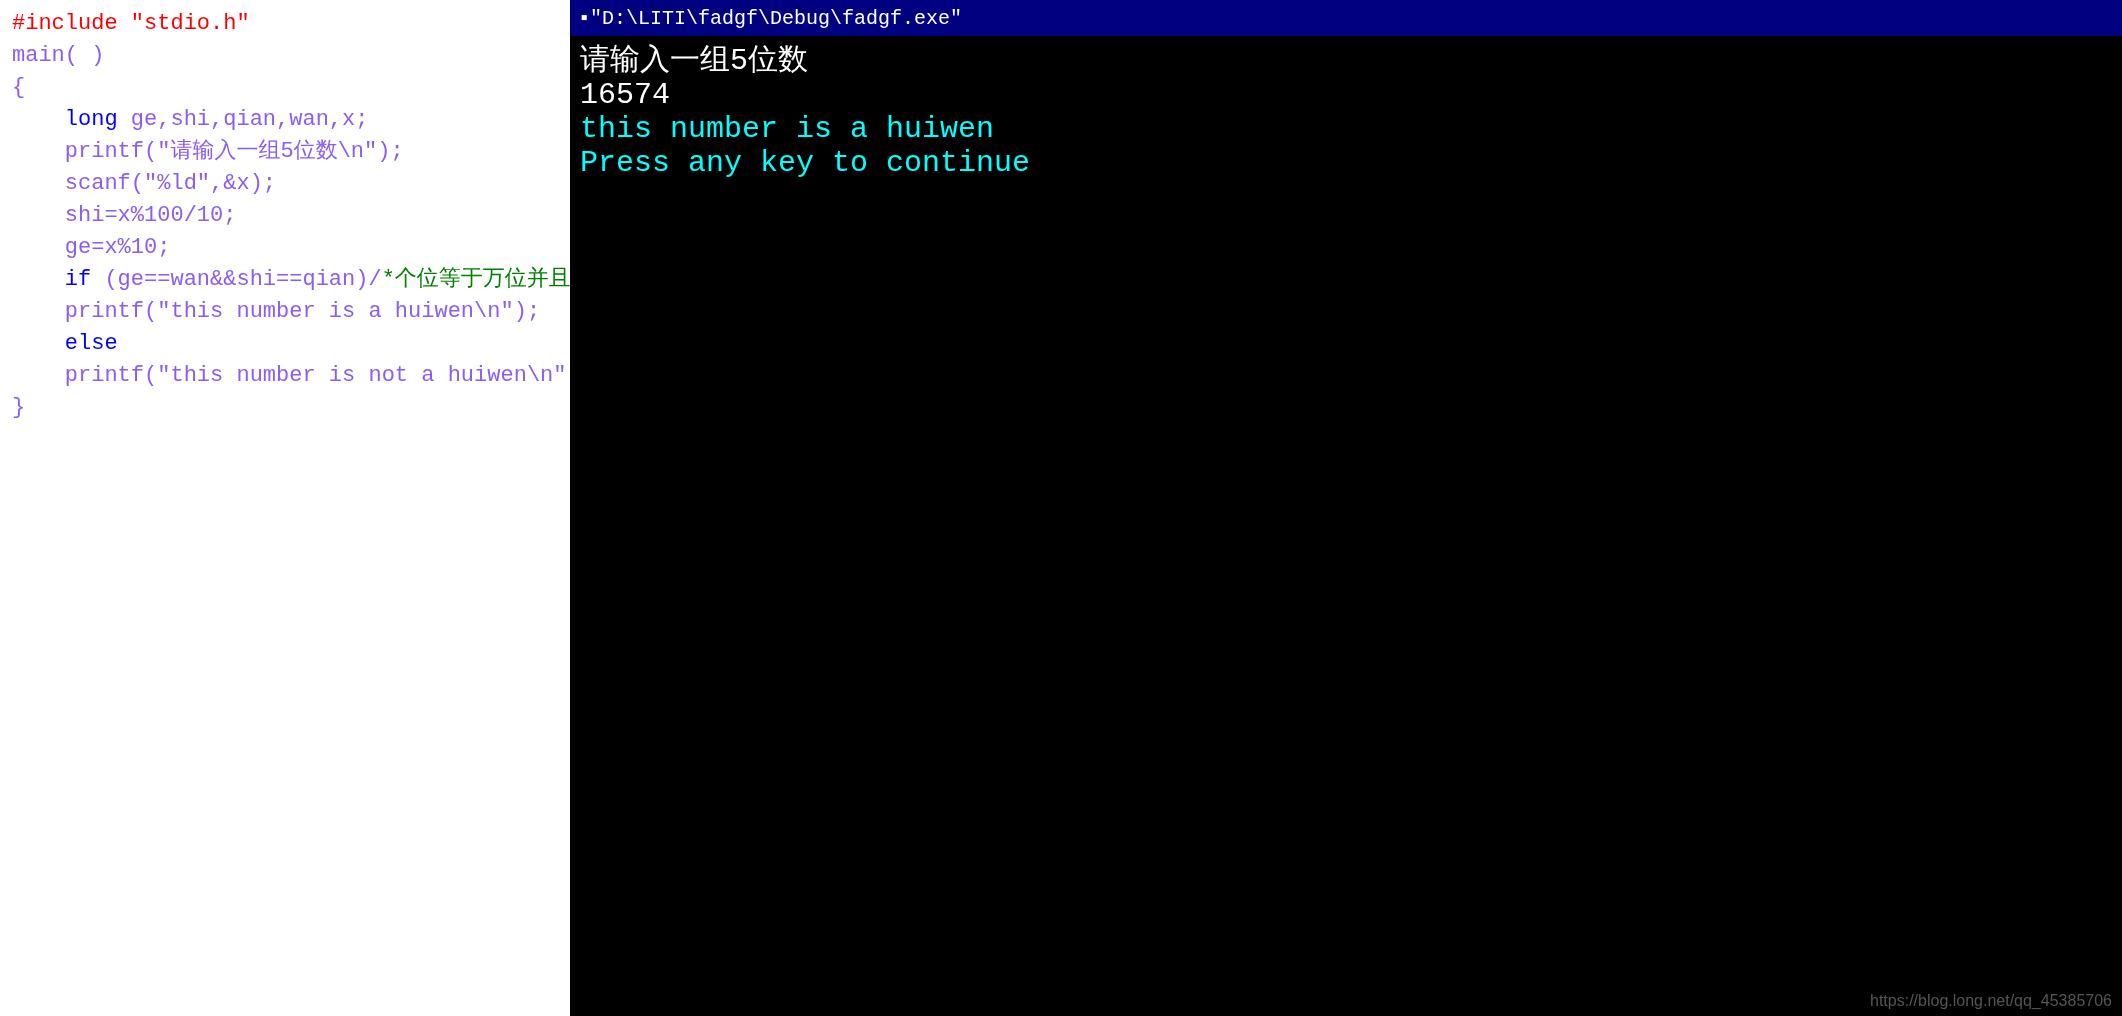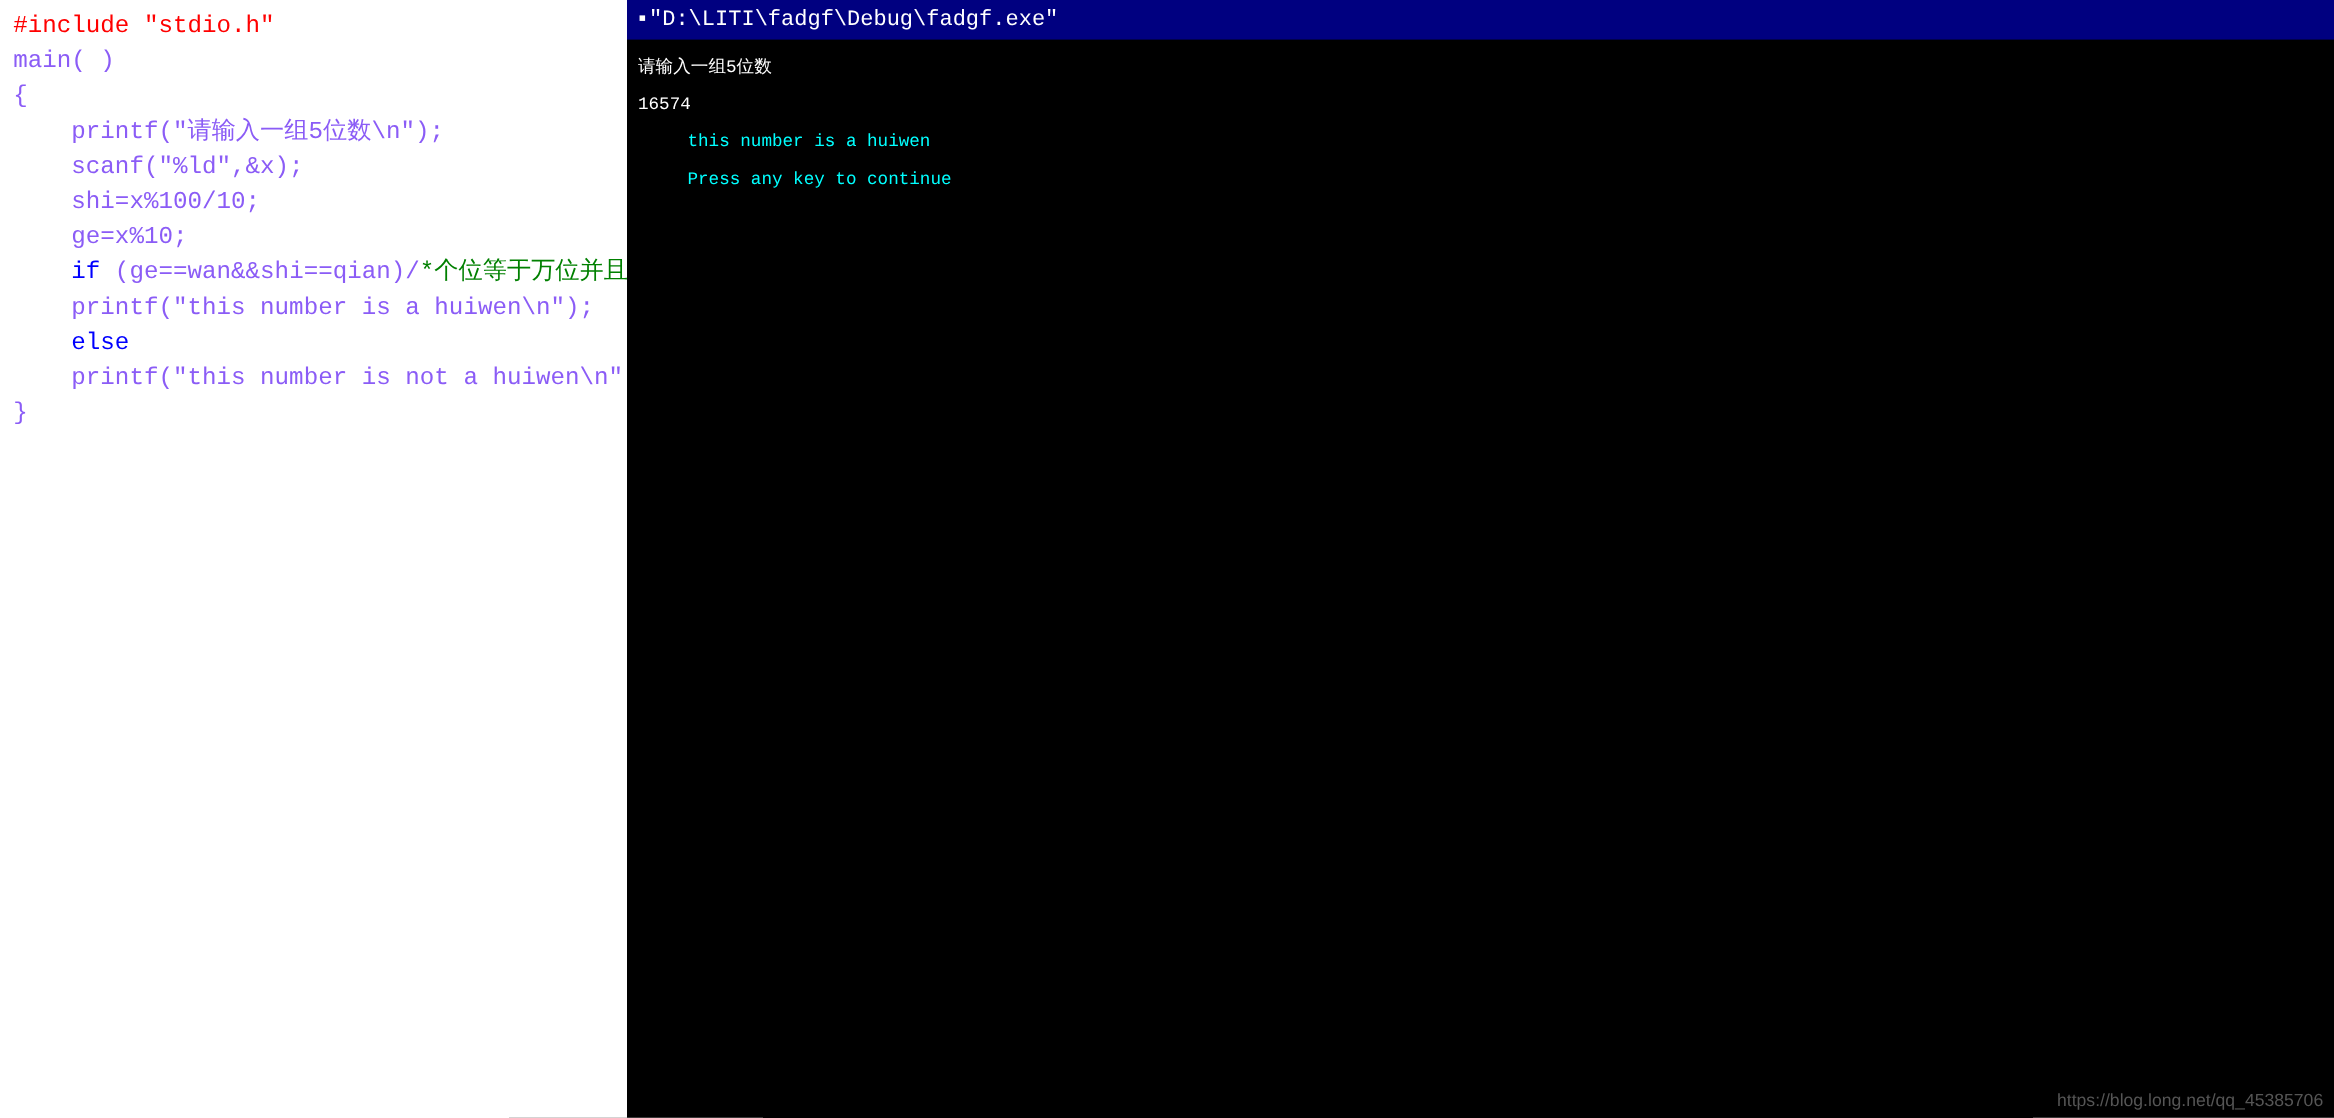--- a/index.html
+++ b/index.html
@@ -64,46 +64,47 @@
       flex-shrink: 0;
     }
 
     #terminal-content {
       padding: 8px 10px;
       flex: 1;
       position: relative;
     }
 
     .terminal-line {
-      font-size: 16px;
+      font-size: 30px;
       line-height: 34px;
       font-family: 'Courier New', Courier, monospace;
       white-space: pre;
     }
 
     .term-white { color: #ffffff; }
-    .term-cyan { color: #00ffff; margin-left: 45px; }
+    .term-cyan { color: #00ffff; }
 
     
     #watermark {
       position: absolute;
       bottom: 6px;
       right: 10px;
       color: #555555;
       font-size: 16px;
       font-family: Arial, sans-serif;
     }
   </style>
 </head>
 <body>
 
 <div id="code-panel">
 <div class="code-line"><span class="color-red">#include </span><span class="color-red">"stdio.h"</span></div>
     <div class="code-line"><span class="color-black">main( )</span></div>
     <div class="code-line"><span class="color-black">{</span></div>
+    <div class="code-line"><span class="color-black">    </span><span class="color-blue">long</span><span class="color-black"> ge,shi,qian,wan,x;</span></div>
     <div class="code-line"><span class="color-black">    printf("请输入一组5位数\n");</span></div>
     <div class="code-line"><span class="color-black">    scanf("%ld",&amp;x);</span></div>
     <div class="code-line"><span class="color-black">    shi=x%100/10;</span></div>
     <div class="code-line"><span class="color-black">    ge=x%10;</span></div>
     <div class="code-line"><span class="color-black">    </span><span class="color-blue">if</span><span class="color-black"> (ge==wan&amp;&amp;shi==qian)/</span><span class="color-green">*个位等于万位并且-</span></div>
     <div class="code-line"><span class="color-black">    printf("this number is a huiwen\n");</span></div>
     <div class="code-line"><span class="color-black">    </span><span class="color-blue">else</span></div>
     <div class="code-line"><span class="color-black">    printf("this number is not a huiwen\n");</span></div>
     <div class="code-line"><span class="color-black">}</span></div>
   </div>

